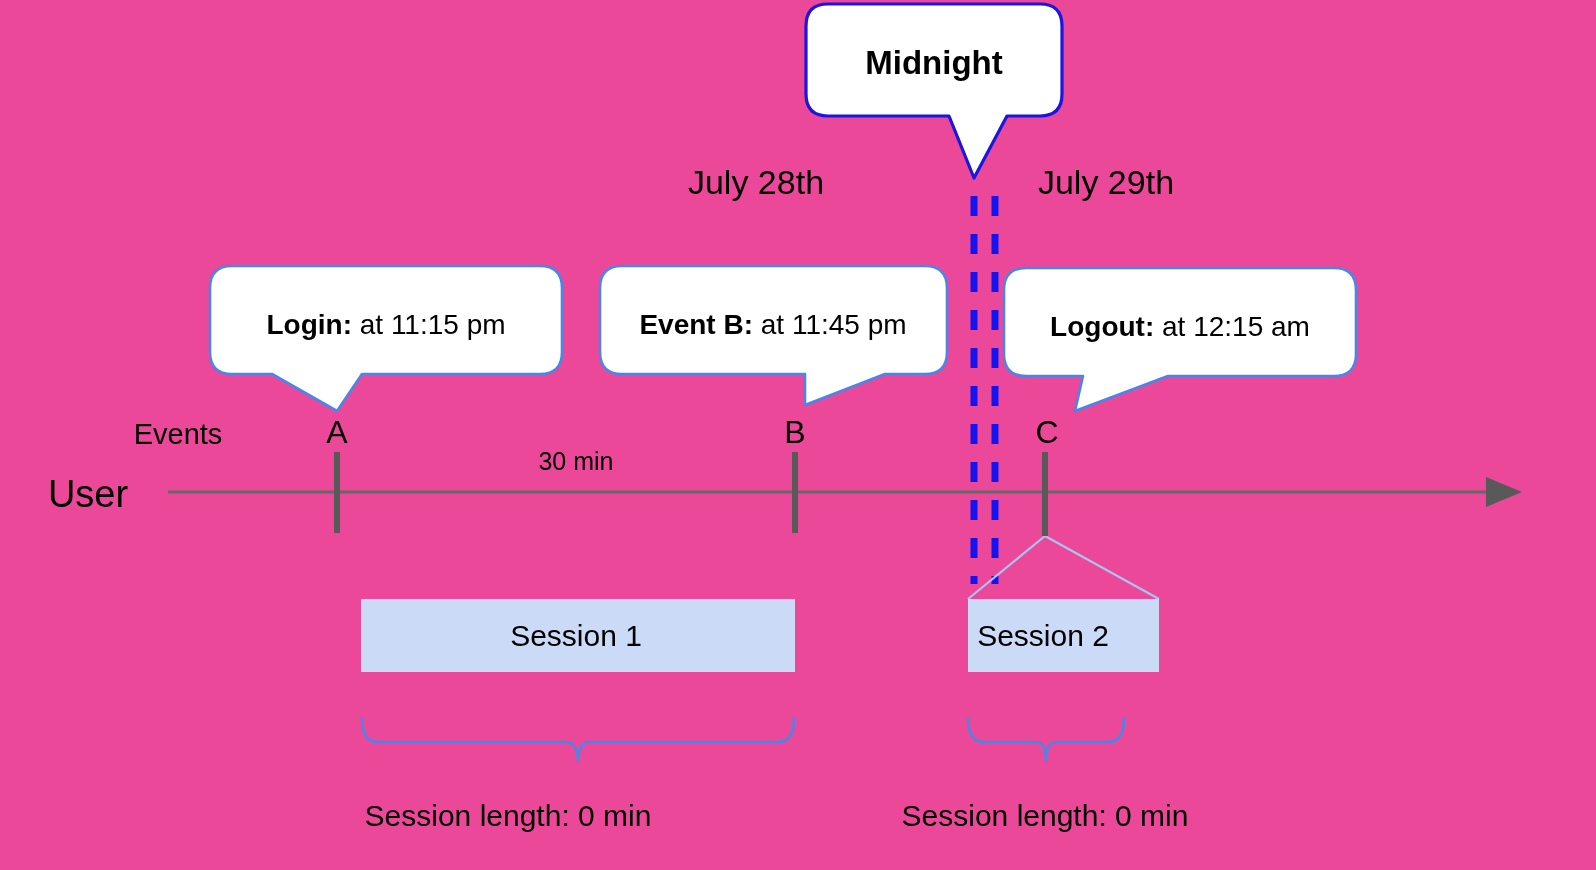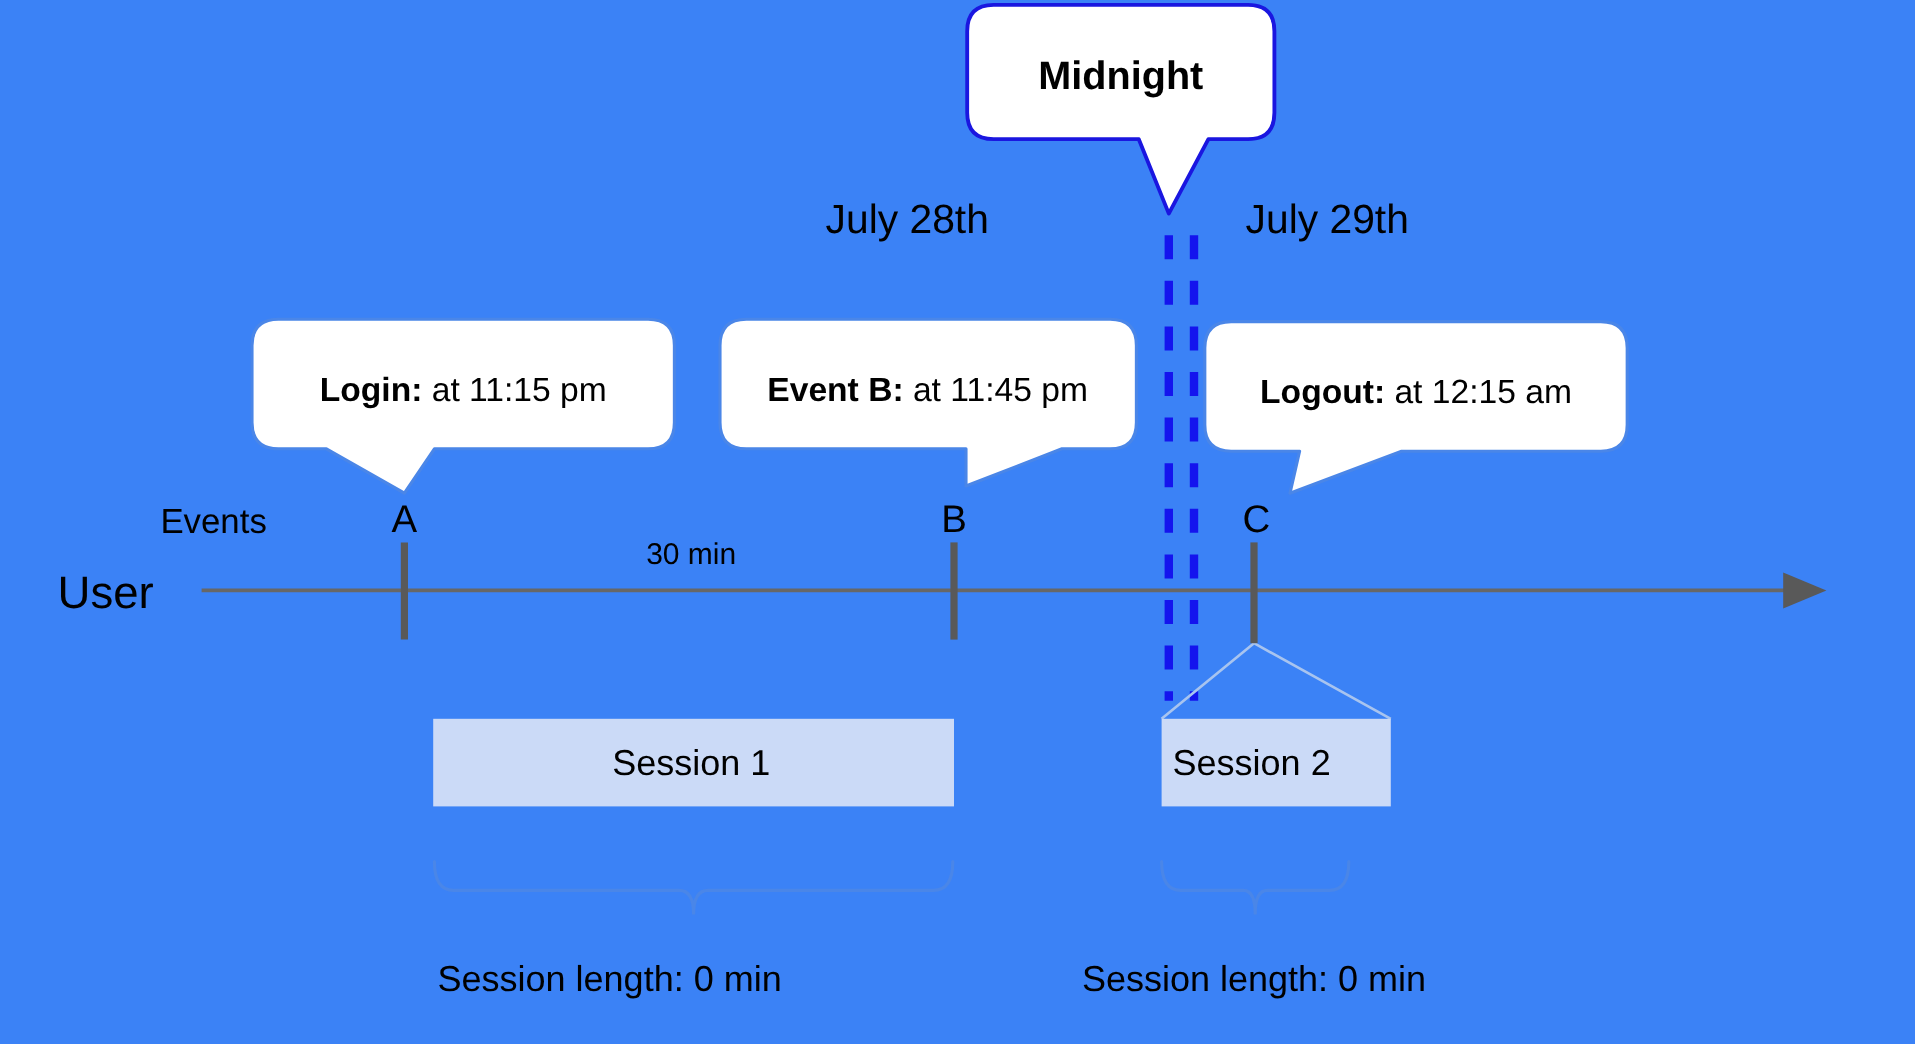--- a/index.html
+++ b/index.html
@@ -10,21 +10,21 @@
   body {
     width: 1596px;
     height: 870px;
     font-family: "Liberation Sans", sans-serif;
     overflow: hidden;
   }
   #diagram-root {
     position: relative;
     width: 1596px;
     height: 870px;
-    background: #3b82f6;
+    background: #ec4899;
   }
   svg.layer {
     position: absolute;
     top: 0;
     left: 0;
     width: 1596px;
     height: 870px;
   }
   .txt {
     fill: #000000;

